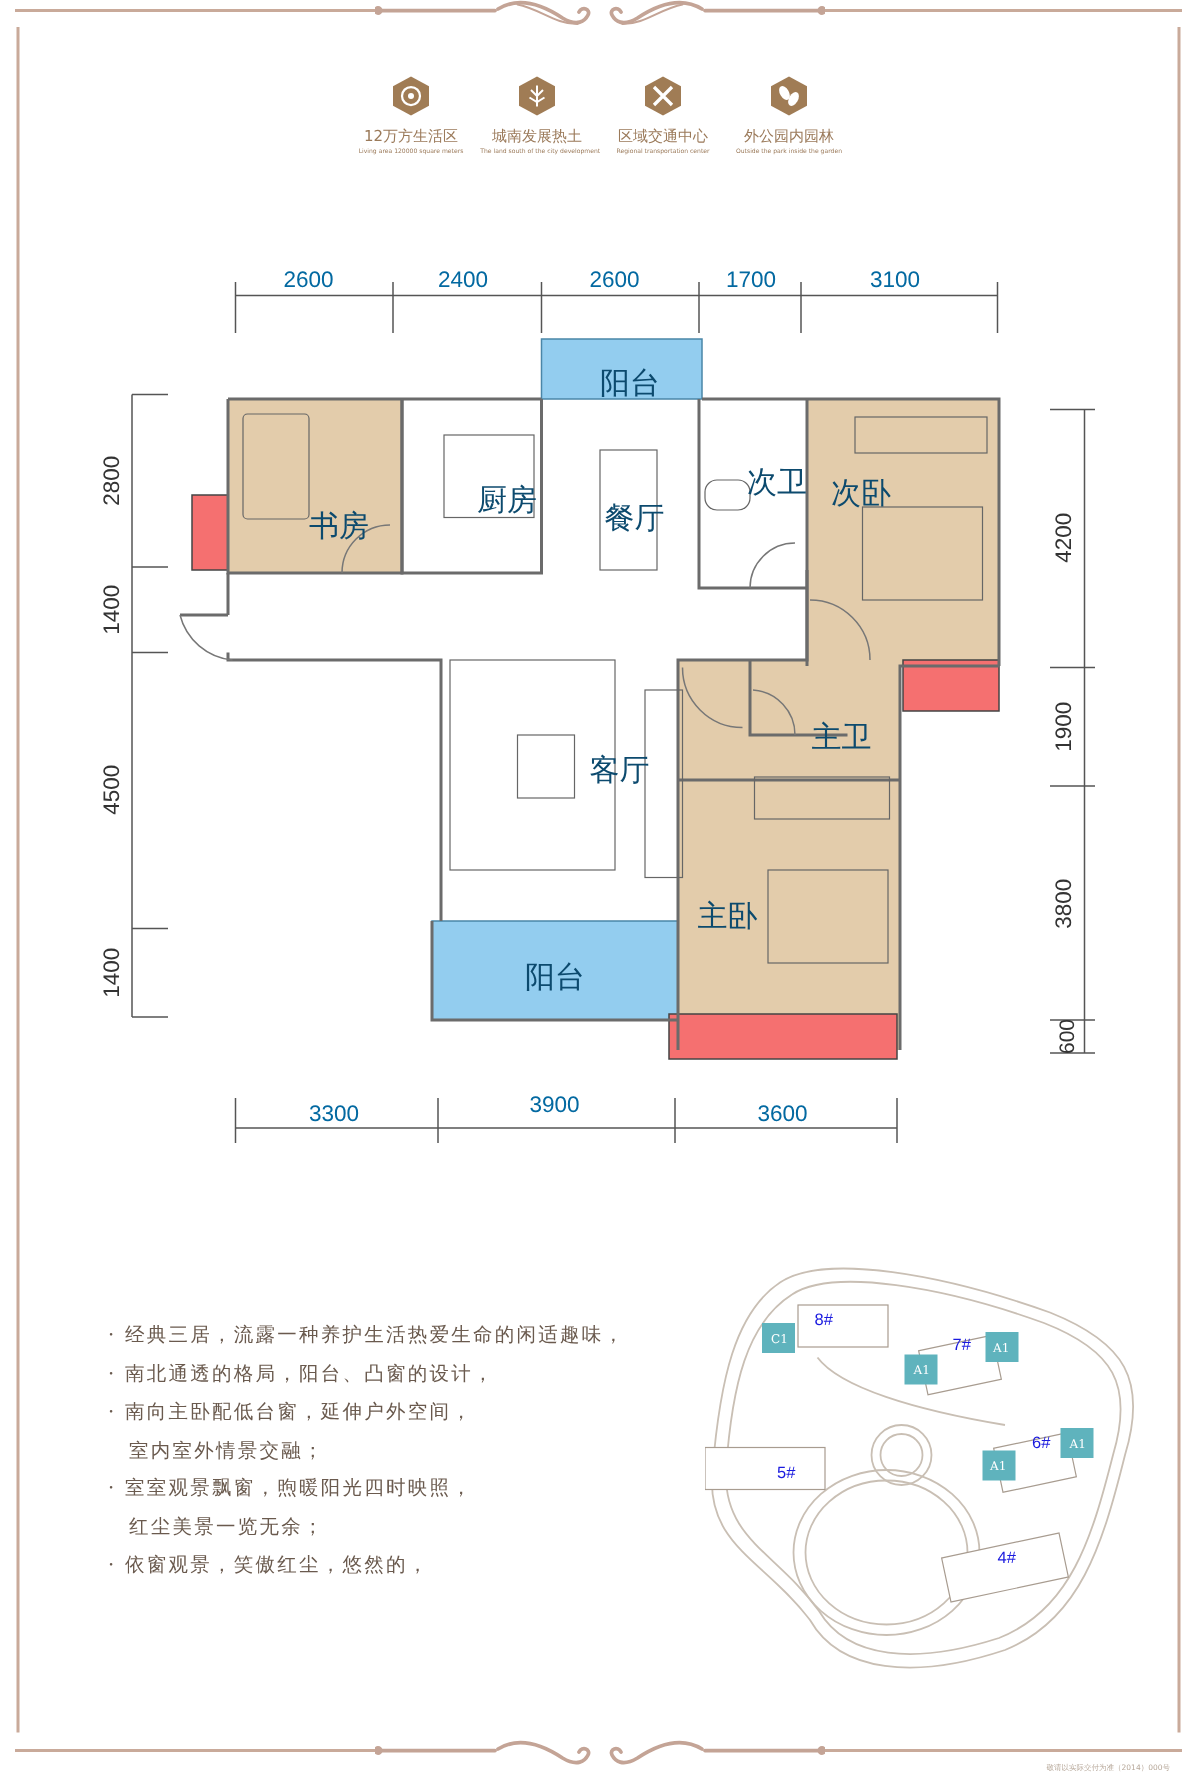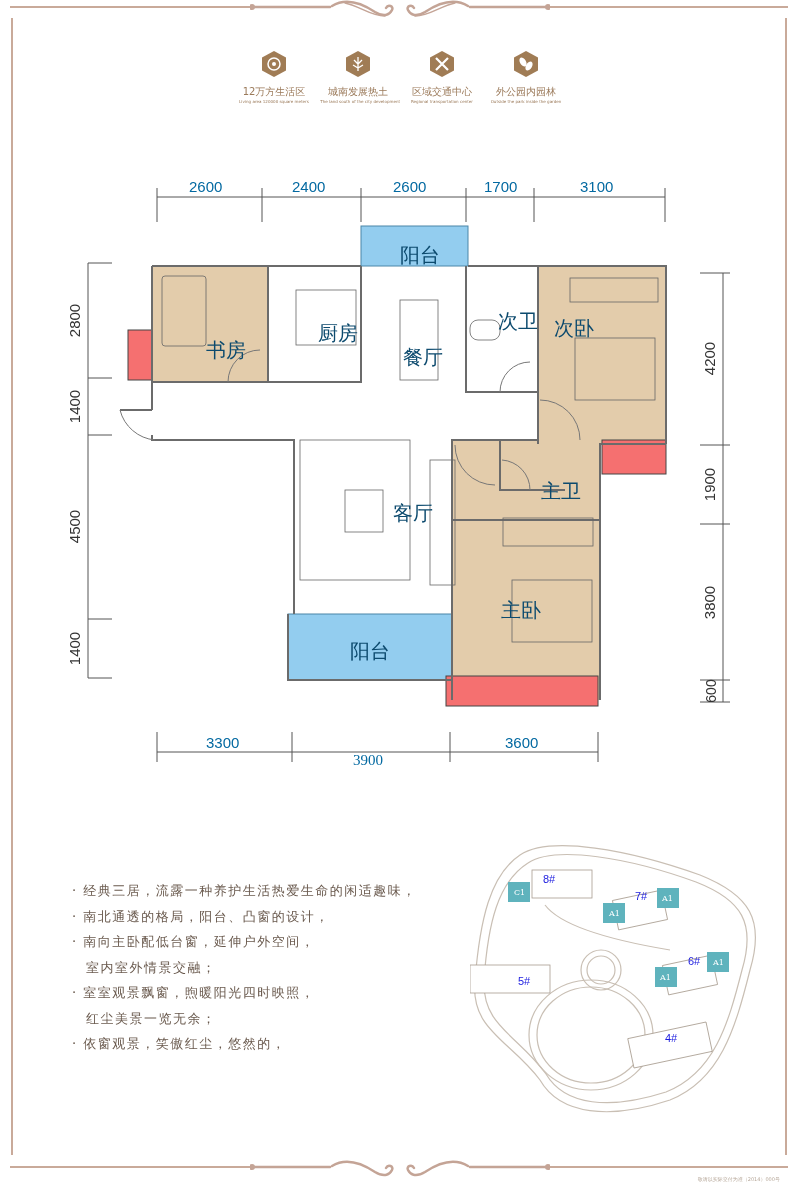--- a/index.html
+++ b/index.html
@@ -169,41 +169,41 @@
 
 </svg>
 
 <div class="dim" style="left:189px;top:178px;">2600</div>
 <div class="dim" style="left:292px;top:178px;">2400</div>
 <div class="dim" style="left:393px;top:178px;">2600</div>
 <div class="dim" style="left:484px;top:178px;">1700</div>
 <div class="dim" style="left:580px;top:178px;">3100</div>
 
 <div class="dim" style="left:206px;top:734px;">3300</div>
-<div class="dim" style="left:353px;top:752px;font-family:Liberation Serif, serif;">3900</div>
+<div class="dim" style="left:353px;top:728px;">3900</div>
 <div class="dim" style="left:505px;top:734px;">3600</div>
 
 <div class="dim-v" style="left:58px;top:312px;">2800</div>
 <div class="dim-v" style="left:58px;top:398px;">1400</div>
 <div class="dim-v" style="left:58px;top:518px;">4500</div>
 <div class="dim-v" style="left:58px;top:640px;">1400</div>
 
 <div class="dim-v" style="left:693px;top:350px;">4200</div>
 <div class="dim-v" style="left:693px;top:476px;">1900</div>
 <div class="dim-v" style="left:693px;top:594px;">3800</div>
 <div class="dim-v" style="left:699px;top:683px;font-size:14px;">600</div>
 
 <div class="room-label" style="left:206px;top:337px;">书房</div>
 <div class="room-label" style="left:318px;top:320px;">厨房</div>
-<div class="room-label" style="left:403px;top:344px;">餐厅</div>
+<div class="room-label" style="left:403px;top:332px;">餐厅</div>
 <div class="room-label" style="left:498px;top:308px;">次卫</div>
 <div class="room-label" style="left:554px;top:315px;">次卧</div>
 <div class="room-label" style="left:393px;top:500px;">客厅</div>
 <div class="room-label" style="left:541px;top:478px;">主卫</div>
-<div class="room-label" style="left:465px;top:597px;margin-left:36px;">主卧</div>
+<div class="room-label" style="left:465px;top:597px;">主卧</div>
 <div class="room-label" style="left:400px;top:242px;">阳台</div>
 <div class="room-label" style="left:350px;top:638px;">阳台</div>
 
 <div class="desc">
   <div class="line">· 经典三居，流露一种养护生活热爱生命的闲适趣味，</div>
   <div class="line">· 南北通透的格局，阳台、凸窗的设计，</div>
   <div class="line">· 南向主卧配低台窗，延伸户外空间，</div>
   <div class="line indent">室内室外情景交融；</div>
   <div class="line">· 室室观景飘窗，煦暖阳光四时映照，</div>
   <div class="line indent">红尘美景一览无余；</div>

